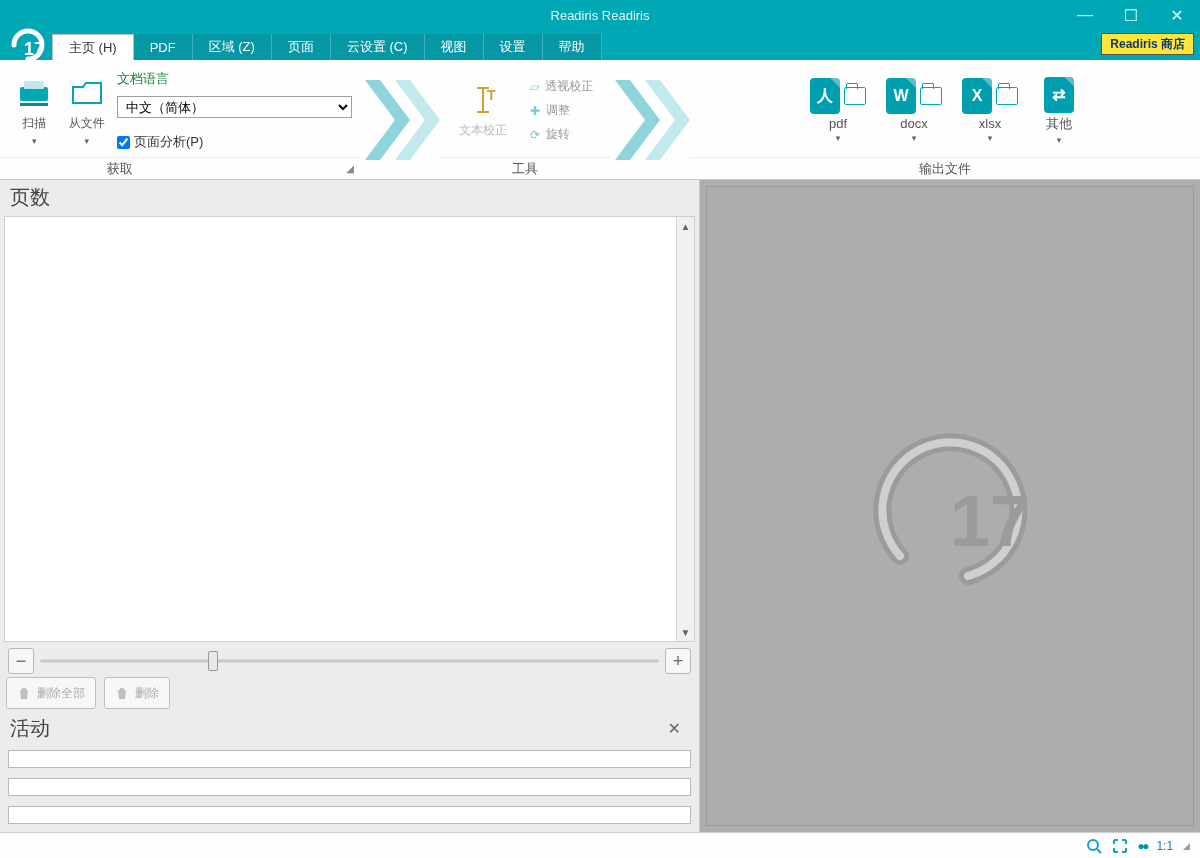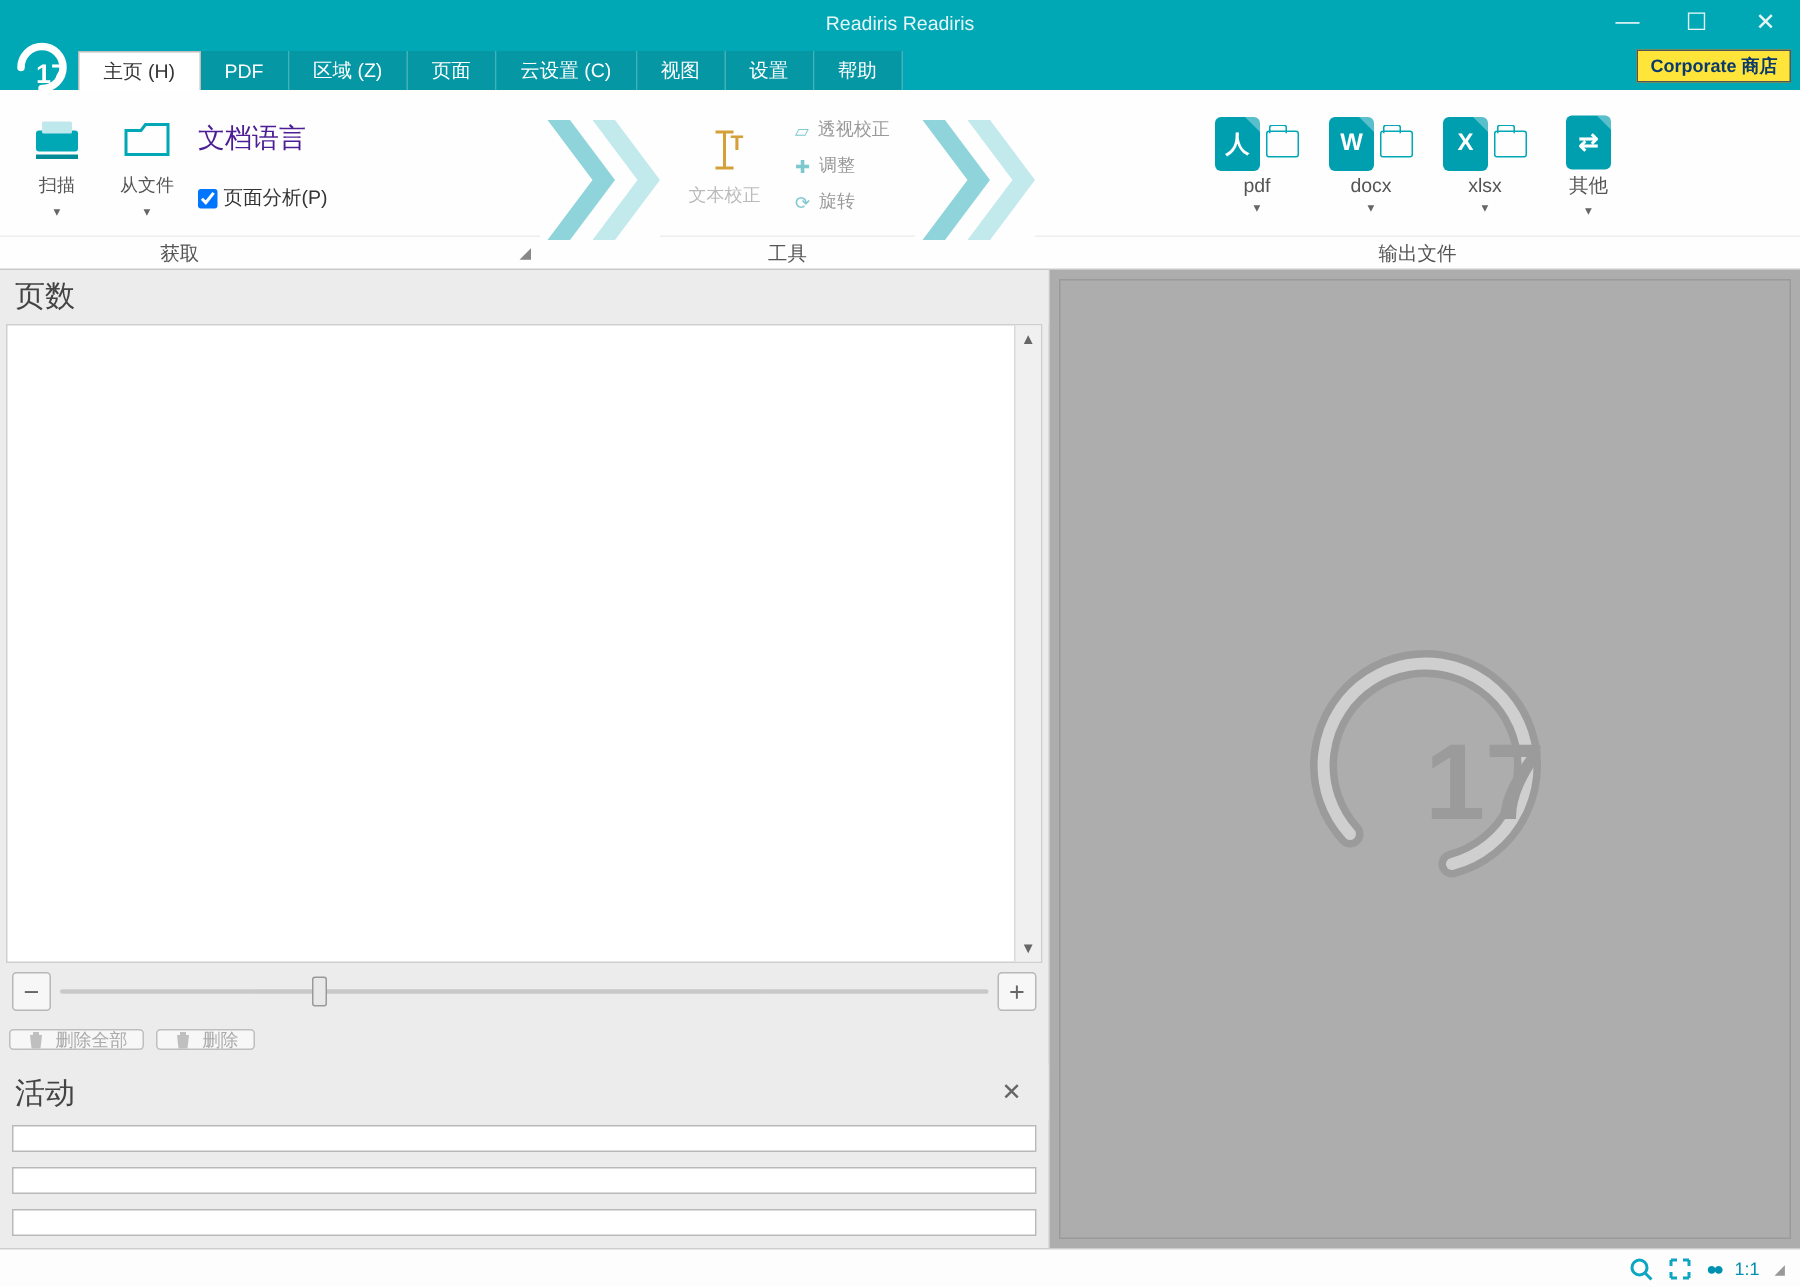--- a/index.html
+++ b/index.html
@@ -25,21 +25,21 @@
 .rgroup .label { height: 22px; font-size: 13px; color: #555; display: flex; align-items: center; justify-content: center; border-top: 1px solid #eee; }
 .rgroup .label .dlaunch { margin-left: auto; font-size: 10px; color: #888; padding-right: 6px; cursor: pointer; }
 
 .bigbtn { display: flex; flex-direction: column; align-items: center; justify-content: center; width: 60px; height: 85px; cursor: pointer; font-size: 12px; color: #555; gap: 4px; }
 .bigbtn svg { width: 36px; height: 36px; }
 .smallbtn { display: flex; align-items: center; gap: 6px; font-size: 12px; color: #999; cursor: pointer; height: 22px; padding: 0 4px; }
 
 .chevrons { width: 80px; height: 100%; display: flex; align-items: center; justify-content: center; }
 .chevrons svg { width: 80px; height: 90px; }
 
-.lang-row { display: flex; align-items: center; gap: 4px; font-size: 18px; color: #4c1d95; margin-bottom: 4px; }
+.lang-row { display: flex; align-items: center; gap: 4px; font-size: 13px; color: #15803d; margin-bottom: 4px; }
 .lang-select { width: 235px; height: 22px; border: 1px solid #9e9e9e; font-size: 13px; padding: 0 4px; background: #fff; }
 .chkrow { display: flex; align-items: center; gap: 4px; font-size: 13px; color: #333; margin-top: 11px; }
 
 .outbtn { display: flex; flex-direction: column; align-items: center; width: 70px; cursor: pointer; font-size: 13px; color: #555; gap: 2px; }
 .outbtn .icons { display: flex; align-items: center; gap: 4px; }
 .outbtn .arrow { font-size: 9px; color: #666; }
 .filebox { width: 30px; height: 36px; border-radius: 4px; display: flex; align-items: center; justify-content: center; color: #fff; font-weight: bold; font-size: 16px; position: relative; }
 .filebox .corner { position: absolute; top: 0; right: 0; width: 10px; height: 10px; background: #fff; clip-path: polygon(0 0, 100% 100%, 100% 0); opacity: 0.35; }
 .folder-sm { width: 22px; height: 18px; border: 1.5px solid #00a7b5; border-radius: 2px; position: relative; }
 .folder-sm::before { content:""; position:absolute; top:-5px; left:1px; width:10px; height:5px; border:1.5px solid #00a7b5; border-bottom:none; border-radius:2px 2px 0 0;}
@@ -54,21 +54,21 @@
 .thumbs .vscroll .track{position:absolute;top:18px;bottom:18px;left:0;right:0;}
 .thumbs .vscroll .down{position:absolute;bottom:0;left:0;right:0;}
 
 .zoomrow { height: 30px; display: flex; align-items: center; gap: 6px; padding: 0 4px; margin: 4px 4px 0 4px; }
 .sqbtn { width: 26px; height: 26px; border: 1px solid #b8b8b8; background: #f7f7f7; display: flex; align-items: center; justify-content: center; font-size: 18px; color: #666; cursor: pointer; border-radius: 3px; }
 .slider { flex: 1; height: 26px; position: relative; }
 .slider .track { position: absolute; top: 50%; left: 0; right: 0; height: 3px; background: #c9c9c9; transform: translateY(-50%); border-radius: 2px; }
 .slider .thumb { position: absolute; top: 50%; left: 28%; width: 10px; height: 20px; background: #e8e8e8; border: 1px solid #999; transform: translate(-50%,-50%); border-radius: 2px; cursor: pointer; }
 
 .actrow { height: 34px; display: flex; align-items: center; gap: 8px; padding: 4px 6px; }
-.pillbtn { height: 14px; border: 1px solid #bfbfbf; background: #f7f7f7; border-radius: 3px; display: flex; align-items: center; gap: 6px; padding: 0 10px; font-size: 12px; color: #aaa; cursor: pointer; }
+.pillbtn { height: 32px; border: 1px solid #bfbfbf; background: #f7f7f7; border-radius: 3px; display: flex; align-items: center; gap: 6px; padding: 0 10px; font-size: 12px; color: #aaa; cursor: pointer; }
 .pillbtn svg { width: 14px; height: 14px; }
 
 .activity-title { height: 36px; font-size: 20px; color: #444; padding: 4px 10px; background: #ececec; display: flex; align-items: center; }
 .activity-title .close { margin-left: auto; font-size: 16px; color: #666; cursor: pointer; padding: 0 8px; }
 .progress-list { padding: 4px 8px 8px 8px; display: flex; flex-direction: column; gap: 10px; }
 .progress { height: 18px; border: 1px solid #b9b9b9; background: #fff; }
 
 
 .rightcol { flex: 1; background: #adadad; display: flex; align-items: center; justify-content: center; position: relative; }
 .preview-frame { position: absolute; inset: 6px; border: 1px solid #9a9a9a; background: #adadad; display: flex; align-items: center; justify-content: center; }
@@ -100,21 +100,21 @@
       </svg>
   </div>
   <div class="tab active">主页 (H)</div>
   <div class="tab">PDF</div>
   <div class="tab">区域 (Z)</div>
   <div class="tab">页面</div>
   <div class="tab">云设置 (C)</div>
   <div class="tab">视图</div>
   <div class="tab">设置</div>
   <div class="tab">帮助</div>
-  <div class="store-btn">Corporate 商店</div>
+  <div class="store-btn">Readiris 商店</div>
 </div>
 
 <div class="ribbon">
 
   <div class="rgroup" style="width:360px;">
     <div class="body">
       <div class="bigbtn">
         <svg viewBox="0 0 36 36">
             <rect x="4" y="12" width="28" height="14" rx="2" class="teal"></rect>
             <rect x="8" y="6" width="20" height="8" rx="1" fill="#bfe8ec"></rect>
@@ -125,20 +125,23 @@
       </div>
       <div class="bigbtn">
         <svg viewBox="0 0 36 36">
             <path d="M4 12 h10 l3 -4 h15 v20 h-28 z" class="folder-outline"></path>
           </svg>
         <span>从文件</span>
         <span style="font-size:9px;color:#666">▾</span>
       </div>
       <div style="display:flex;flex-direction:column;gap:4px;margin-left:4px;">
         <div class="lang-row">文档语言</div>
+        <select class="lang-select">
+          <option>中文（简体）</option>
+        </select>
         <label class="chkrow">
           <input type="checkbox" checked="" style="">
           <span>页面分析(P)</span>
         </label>
       </div>
     </div>
     <div class="label">
         <span style="margin:4px auto">获取</span>
         <span class="dlaunch">◢</span>
       </div>

